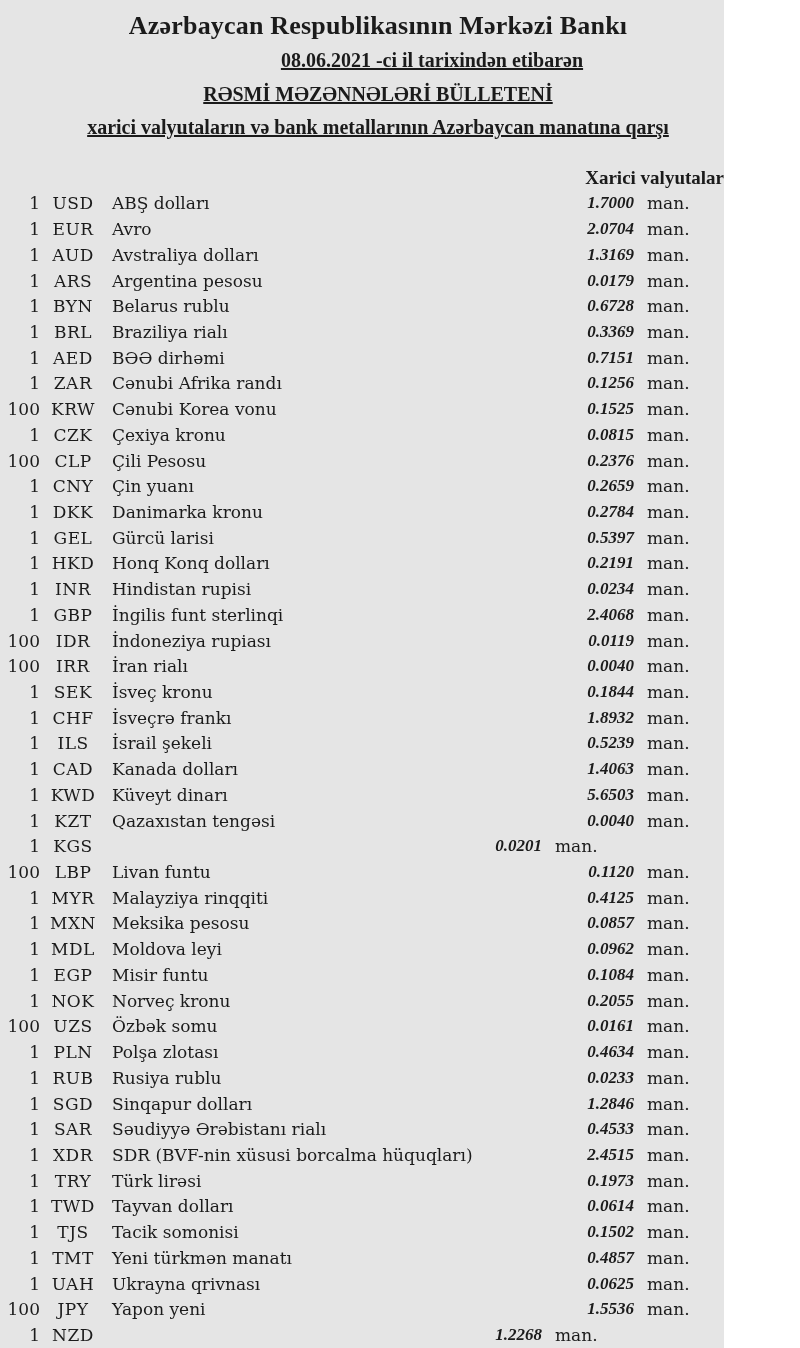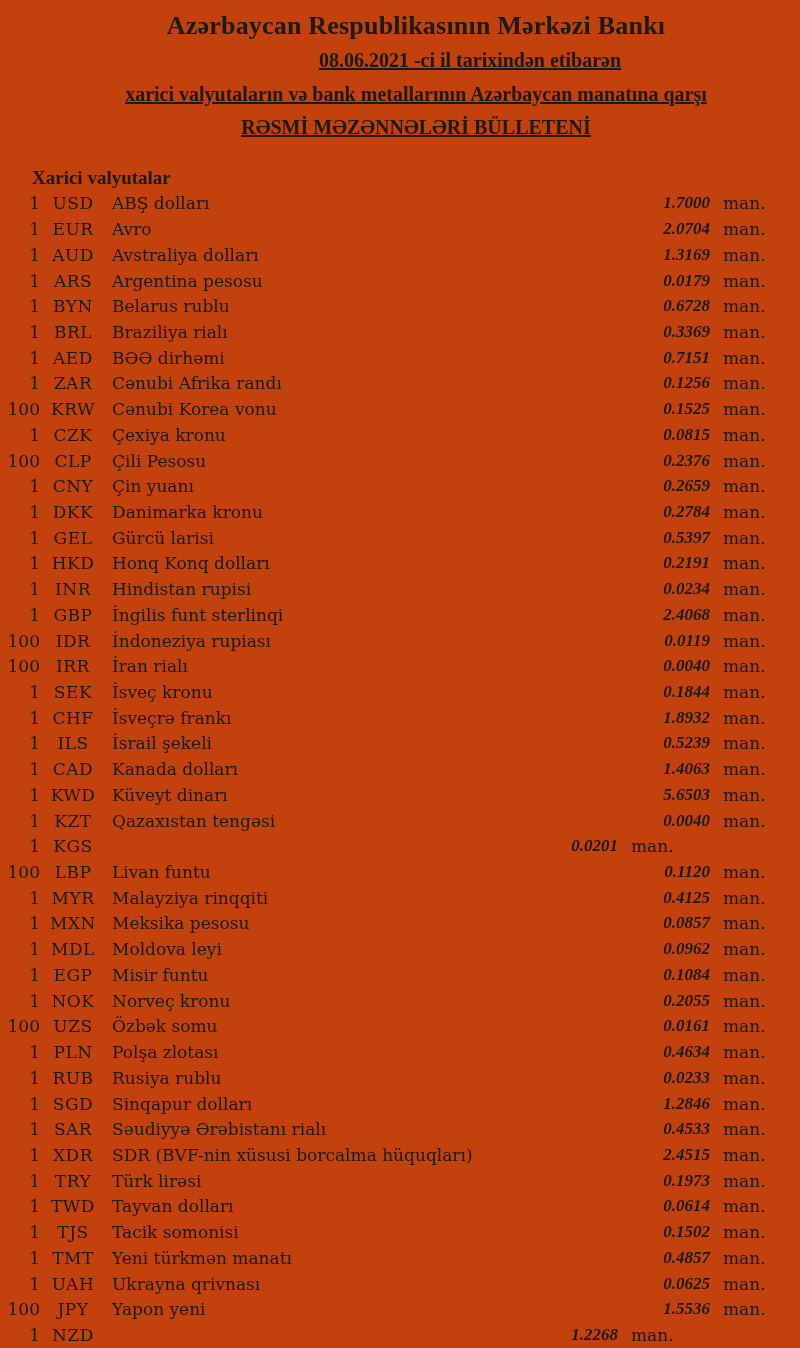--- a/index.html
+++ b/index.html
@@ -10,23 +10,23 @@
   }
   body {
     width: 800px;
     height: 1348px;
     overflow: hidden;
     color: #1b1b1b;
     font-family: "DejaVu Serif", serif;
     -webkit-font-smoothing: antialiased;
   }
   .page {
-    width: 800px;
+    width: 724px;
     height: 1348px;
-    background: #c2410c;
+    background: #e5e5e5;
   }
   .header {
     padding: 8px 0 0 32px;
     text-align: center;
     font-family: "Liberation Serif", serif;
     font-weight: bold;
   }
   .doc-title {
     font-size: 26px;
     line-height: 36px;
@@ -36,21 +36,21 @@
     font-size: 20px;
     line-height: 33.5px;
     text-decoration: underline;
   }
   .date-line {
     margin-left: 108px; 
   }
   .section-title {
     margin-top: 20px;
     padding-left: 32px;
-    text-align: left;
+    text-align: right;
     font-family: "Liberation Serif", serif;
     font-weight: bold;
     font-size: 19px;
     line-height: 26px;
   }
   .rates-table {
     margin-top: 0;
     padding-right: 28px;
   }
   .rate-row {
@@ -83,22 +83,22 @@
   }
 </style>
 </head>
 <body>
 
 <div class="page">
 
   <div class="header">
     <div class="doc-title">Azərbaycan Respublikasının Mərkəzi Bankı</div>
     <div class="sub-line date-line">08.06.2021 -ci il tarixindən etibarən</div>
+    <div class="sub-line">RƏSMİ MƏZƏNNƏLƏRİ BÜLLETENİ</div>
     <div class="sub-line">xarici valyutaların və bank metallarının Azərbaycan manatına qarşı</div>
-    <div class="sub-line">RƏSMİ MƏZƏNNƏLƏRİ BÜLLETENİ</div>
   </div>
 
   <div class="section-title">Xarici valyutalar</div>
 
   <div class="rates-table">
   <div class="rate-row">
     <span class="cell-qty">1</span>
     <span class="cell-code">USD</span>
     <span class="cell-name">ABŞ dolları</span>
     <span class="cell-rate">1.7000</span>

